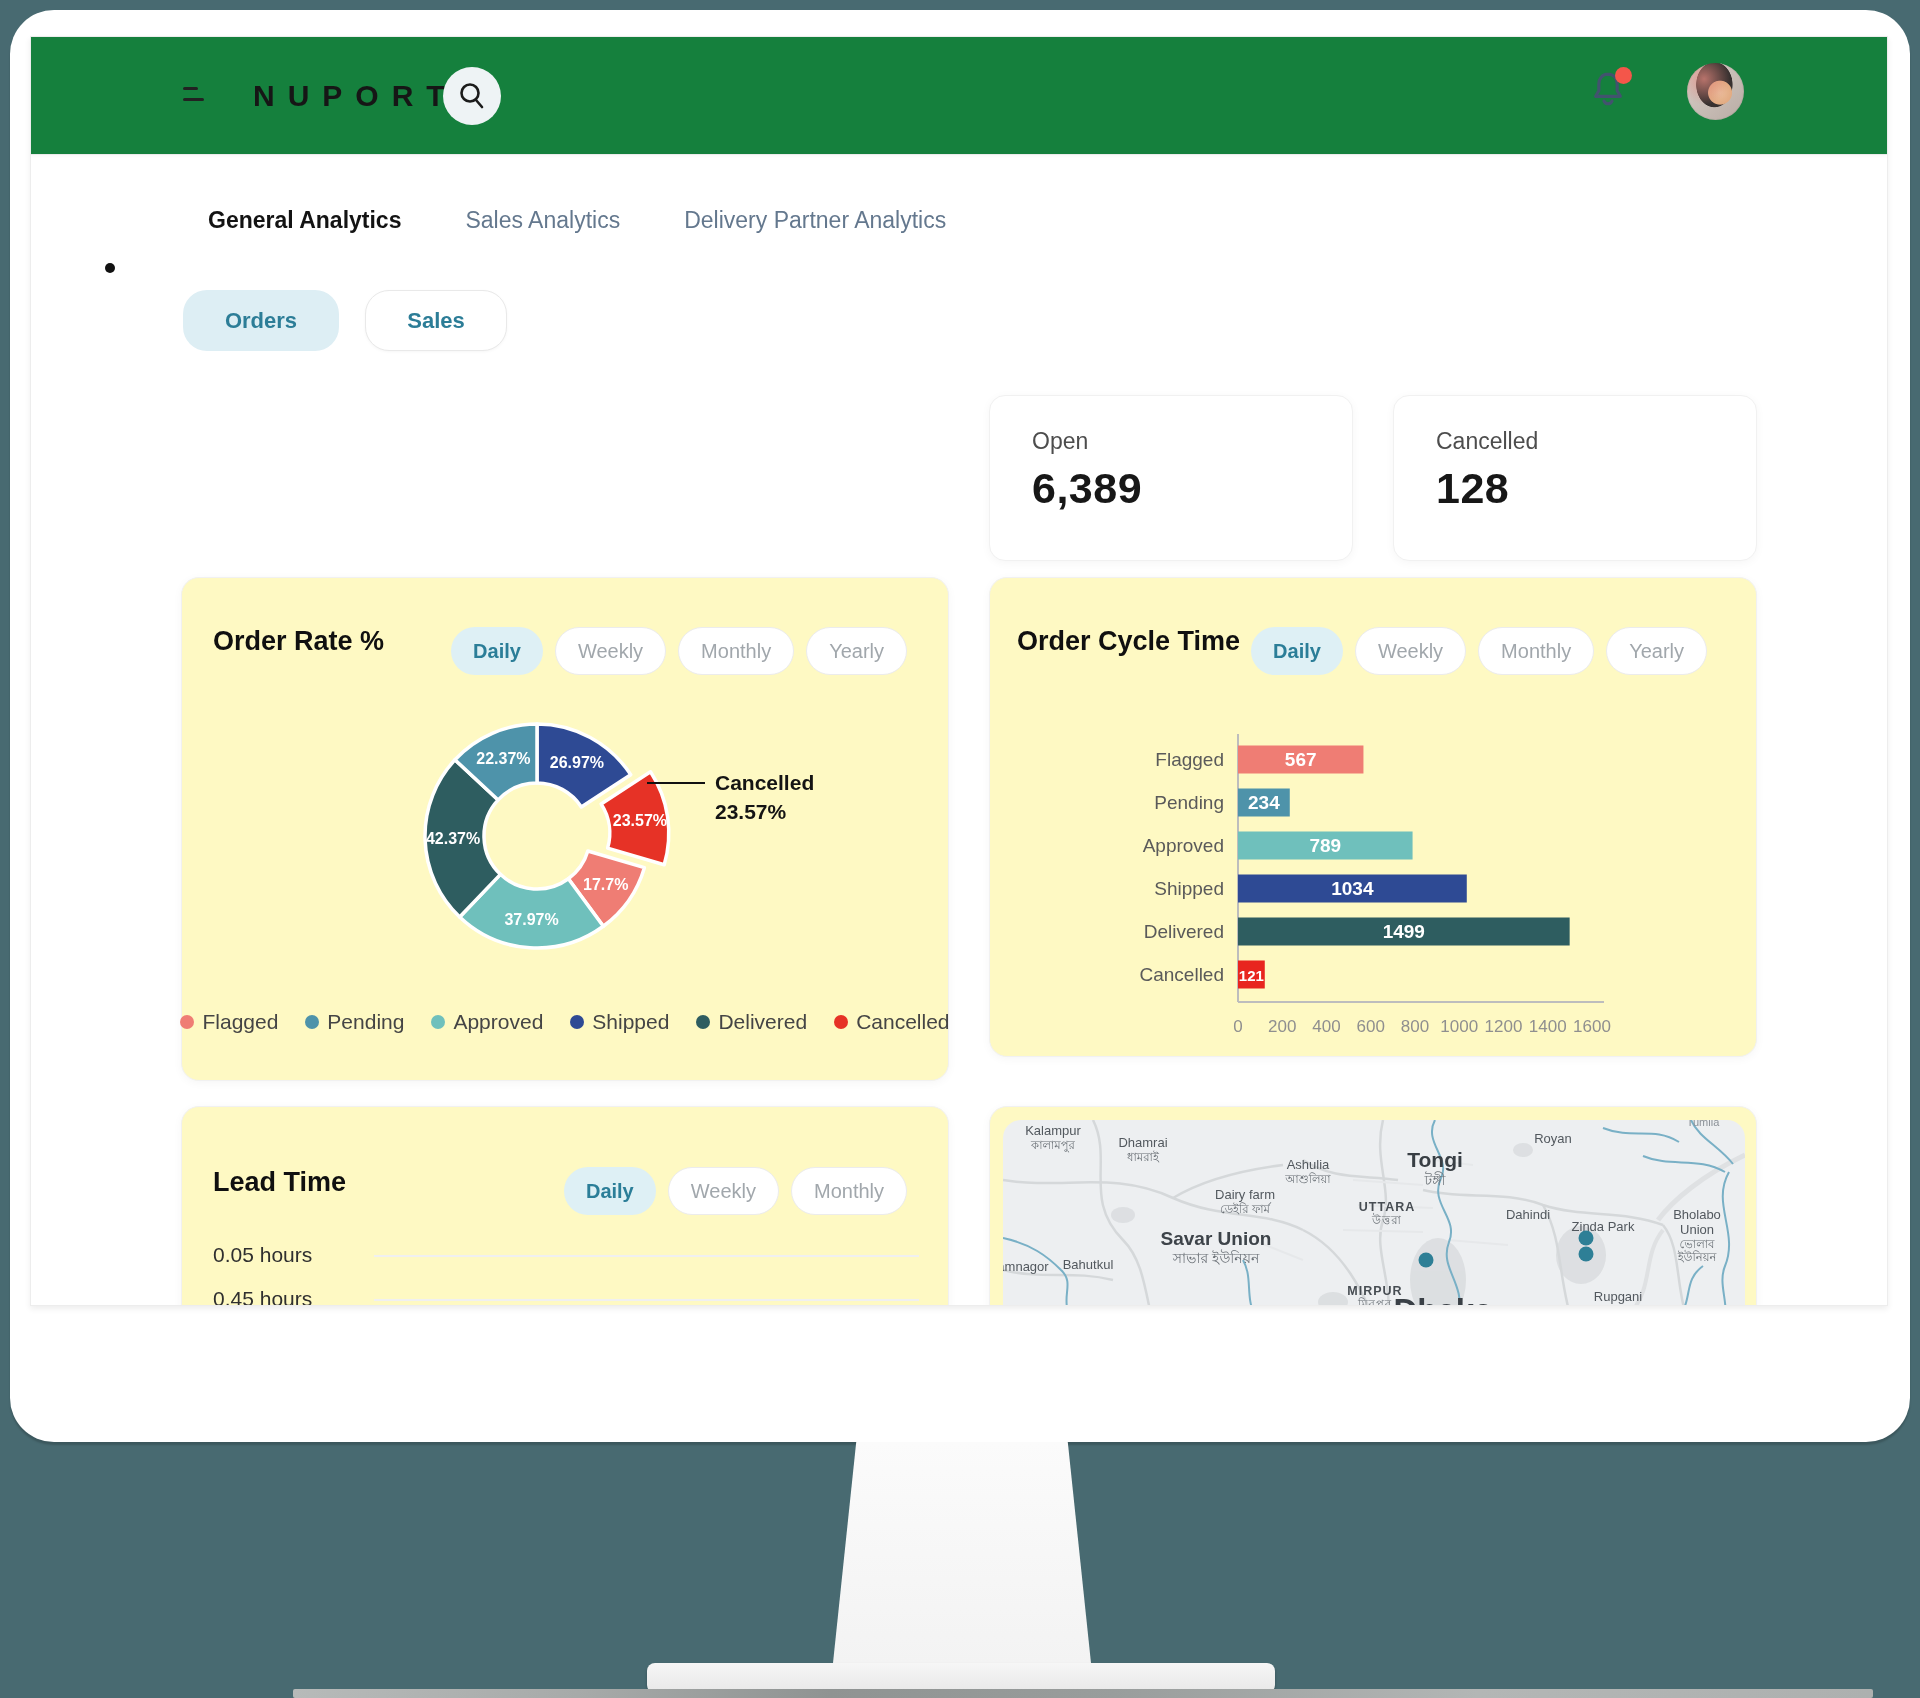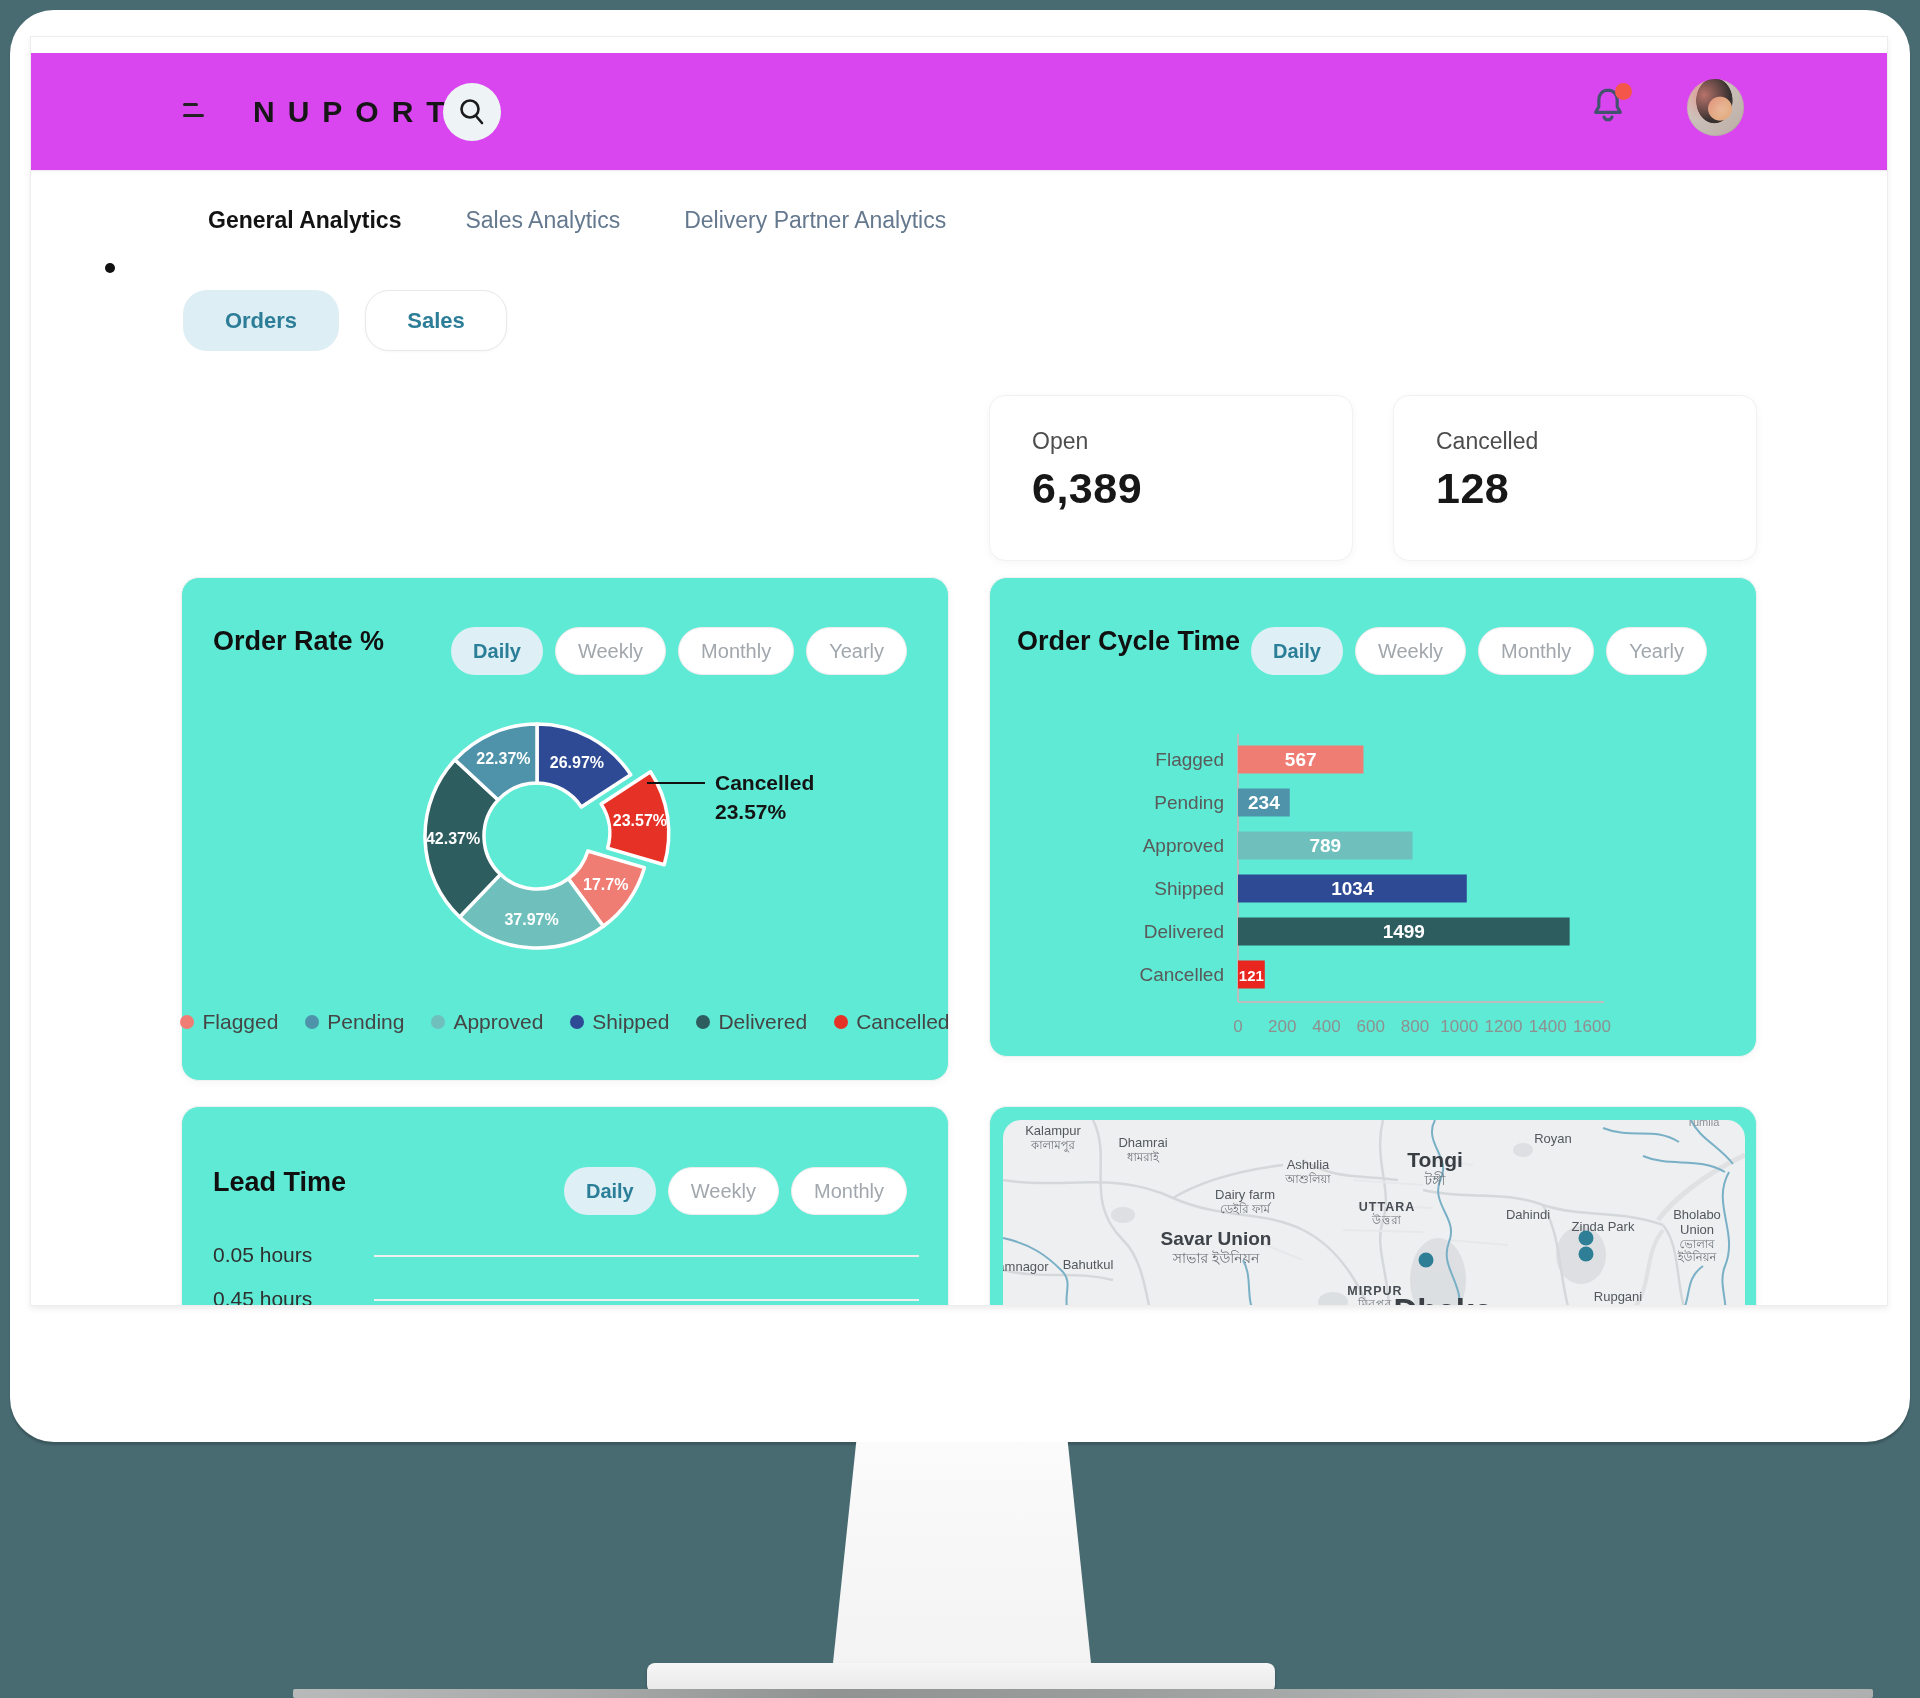--- a/index.html
+++ b/index.html
@@ -16,21 +16,21 @@
                 background:linear-gradient(180deg,#f6f6f6,#e8e8e8); border-radius:8px;
                 box-shadow:0 2px 3px rgba(0,0,0,.25); }
   .desk-strip { position:absolute; left:293px; top:1689px; width:1580px; height:9px; border-radius:2px;
                 background:linear-gradient(90deg,#b7bab9 0%,#a7aaa9 18%,#8f9392 34%,#999d9c 52%,#b3b6b5 75%,#adb0af 100%); }
 
   
   .screen { position:absolute; left:30px; top:36px; width:1858px; height:1270px; background:#ffffff;
             border:1px solid #ededed; overflow:hidden; box-shadow:0 3px 6px rgba(0,0,0,.07); }
 
   
-  .app-header { position:absolute; left:0; top:16px; width:100%; height:118px; background:#d946ef;
+  .app-header { position:absolute; left:0; top:0; width:100%; height:118px; background:#15803d;
                 border-bottom:1px solid #ebebeb; box-shadow:0 1px 4px rgba(0,0,0,.03); }
   .hamburger { position:absolute; left:152px; top:48px; width:26px; height:22px; cursor:pointer; }
   .hamburger i { position:absolute; left:0; height:3px; background:#222; border-radius:2px; display:block; }
   .hamburger i:nth-child(1){ top:2px; width:15px; }
   .hamburger i:nth-child(2){ top:13px; width:21px; }
   .logo { position:absolute; left:222px; top:42px; font-size:30px; font-weight:700; letter-spacing:13px; color:#161616; }
   .search-wrap { position:absolute; left:412px; top:30px; width:58px; height:58px; border-radius:50%;
                  background:#eef3f5; cursor:pointer; }
   .search-wrap svg { position:absolute; left:14px; top:14px; }
   .bell-wrap { position:absolute; left:1558px; top:32px; width:42px; height:46px; cursor:pointer; }
@@ -60,21 +60,21 @@
   .stat-card { position:absolute; top:358px; width:364px; height:166px; background:#fff; border:1px solid #f1f1f1;
                border-radius:16px; box-shadow:0 2px 10px rgba(0,0,0,.04); }
   .stat-label { position:absolute; left:42px; top:32px; font-size:23px; color:#4d4d4d; font-weight:500; }
   .stat-value { position:absolute; left:42px; top:68px; font-size:43px; font-weight:700; color:#171717; letter-spacing:.5px; }
   .stat-delta { position:absolute; right:38px; top:24px; font-size:22px; font-weight:600; color:#1d1d1d; display:flex; align-items:center; gap:6px; }
   .delta-arrow { font-size:25px; font-weight:400; }
   .delta-arrow.down { color:#f2594d; }
   .delta-arrow.up { color:#2ed0c5; }
 
   
-  .card { position:absolute; background:#5eead4; border:1px solid #f1f1f1; border-radius:18px; box-shadow:0 2px 10px rgba(0,0,0,.04); }
+  .card { position:absolute; background:#fef9c3; border:1px solid #f1f1f1; border-radius:18px; box-shadow:0 2px 10px rgba(0,0,0,.04); }
   .card-title { position:absolute; left:31px; top:48px; font-size:27px; font-weight:700; color:#101010; }
   .filters { position:absolute; top:49px; display:flex; gap:12px; }
   .fpill { height:48px; border-radius:24px; display:flex; align-items:center; justify-content:center;
            padding:0 22px; font-size:20px; color:#a1a7ac; background:#fff; border:1.5px solid #ececec; cursor:pointer; }
   .fpill.active { background:#def0f5; color:#2b7e98; border:none; font-weight:600; }
 
   
   .donut-svg { position:absolute; left:195px; top:98px; }
   .callout-line { position:absolute; left:465px; top:204px; width:58px; height:2px; background:#111; }
   .callout-text { position:absolute; left:533px; top:190px; font-size:21px; font-weight:700; color:#141414; line-height:29px; }

